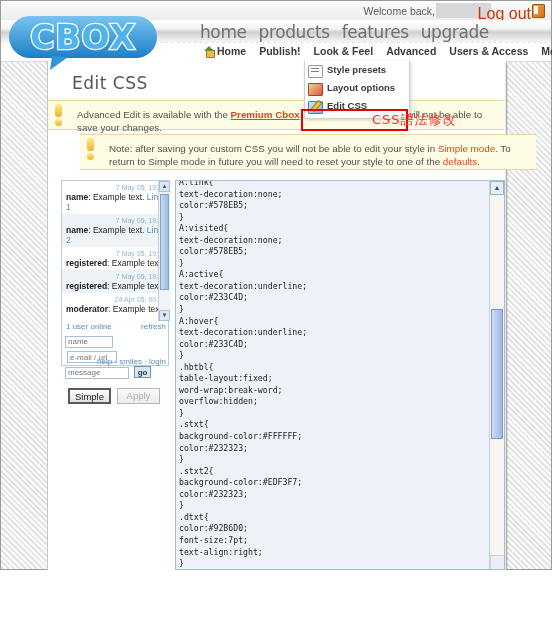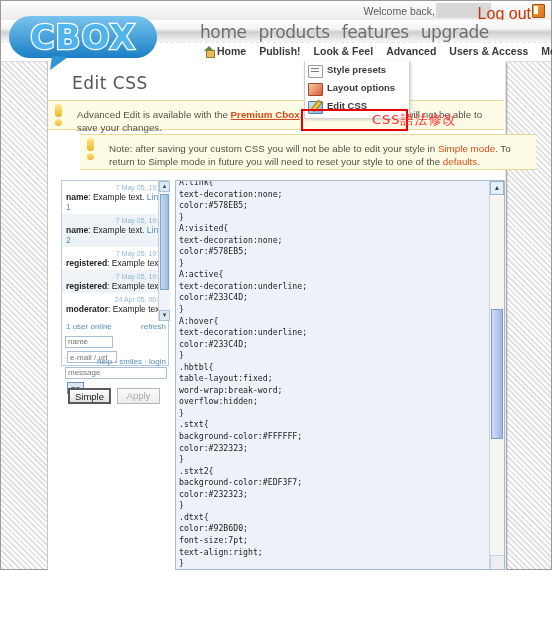--- a/index.html
+++ b/index.html
@@ -182,21 +182,21 @@
     font-size:8px;color:#578eb5;padding:1px 4px;box-sizing:border-box;
   }
   .cb-status .refresh{float:right;color:#578eb5;cursor:pointer;}
   .cb-fields{position:absolute;left:0;top:153px;width:108px;height:33px;padding:0 3px;box-sizing:border-box;}
   .cb-inp{
     height:12px;border:1px solid #a9c0d6;background:#fff;font-size:8px;color:#7d8b96;
     padding:0 2px;box-sizing:border-box;line-height:11px;margin-bottom:2px;display:inline-block;
   }
   .cb-inp.n{width:48px;}
   .cb-inp.e{width:50px;margin-left:2px;}
-  .cb-inp.m{width:102px;}
+  .cb-inp.m{width:64px;}
   .cb-go{
     display:inline-block;width:17px;height:12px;margin-left:2px;background:#dce7f2;
     border:1px solid #6f93b8;font-size:8px;font-weight:bold;text-align:center;line-height:11px;
     color:#26445f;box-sizing:border-box;cursor:pointer;
   }
   .cb-links{
     position:absolute;left:0;top:176px;width:104px;text-align:right;font-size:8px;color:#578eb5;
   }
   .cb-links span{cursor:pointer;}
 

